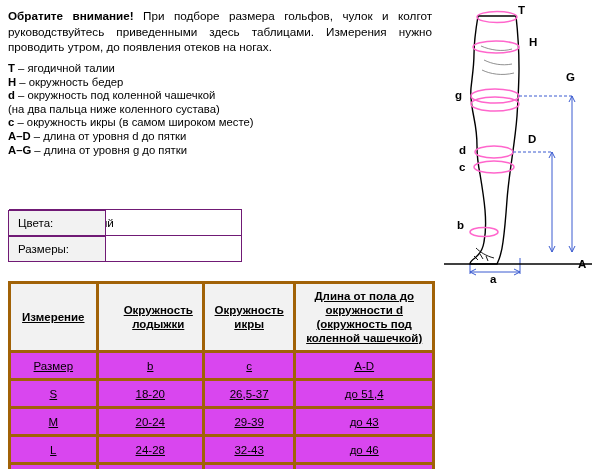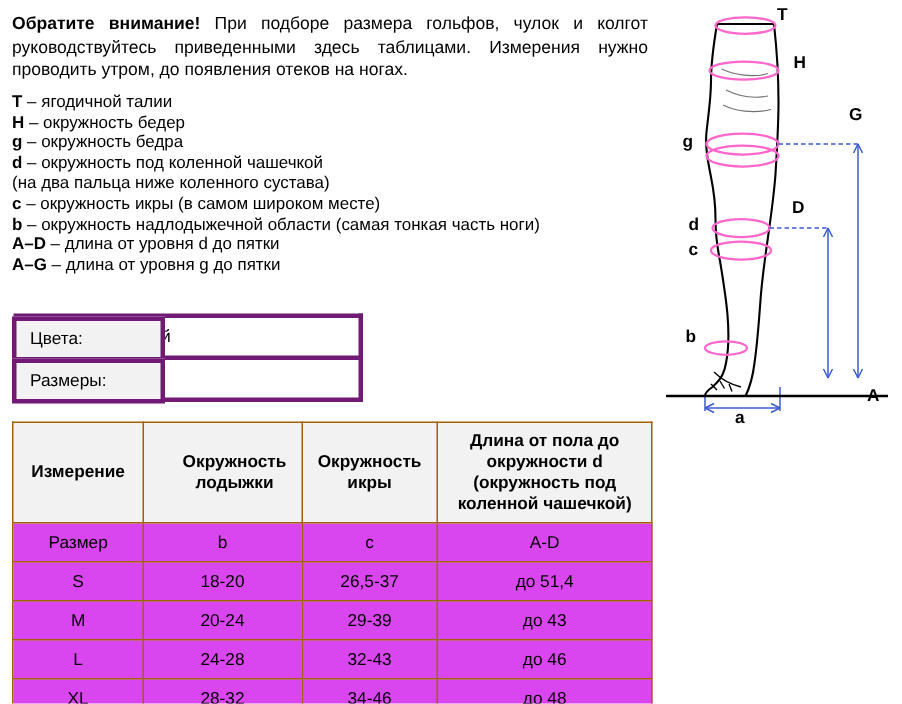--- a/index.html
+++ b/index.html
@@ -49,21 +49,21 @@
   
   .cs-table {
     position: absolute;
     left: 8px;
     top: 209px;
     border-collapse: collapse;
     width: 234px;
     font-size: 11.7px;
   }
   .cs-table td {
-    border: 3px solid #701a75;
+    border: 1px solid #701a75;
     padding: 6px 9px;
     background: #f2f2f2;
     vertical-align: middle;
   }
   .cs-table td.lbl {
     width: 78px;
     font-weight: normal;
   }
   .cs-table td.val {
     background: #ffffff;
@@ -73,23 +73,24 @@
   
   .main-table {
     position: absolute;
     left: 8px;
     top: 281px;
     width: 427px;
     border-collapse: collapse;
     font-size: 11.5px;
   }
   .main-table th, .main-table td {
-    border: 1px solid #a16207;
+    border: 3px solid #a16207;
     text-align: center;
     vertical-align: middle;
+    text-decoration: underline;
   }
   .main-table th {
     background: #f2f2f2;
     font-weight: bold;
     padding: 5px 4px;
     line-height: 14px;
   }
   .main-table td {
     background: #d946ef;
     padding: 4px 4px;
@@ -122,25 +123,23 @@
 
 <div id="page">
 
   <div class="intro">
     <b>Обратите внимание!</b><span> При подборе размера гольфов, чулок и колгот руководствуйтесь приведенными здесь таблицами. Измерения нужно проводить утром, до появления отеков на ногах.</span>
   </div>
 
   <div class="legend">
     <div><span class="k">T</span><span> – ягодичной талии</span></div>
     <div><span class="k">H</span><span> – окружность бедер</span></div>
-    <div><span class="k">g</span><span> – окружность бедра</span></div>
     <div><span class="k">d</span><span> – окружность под коленной чашечкой</span></div>
     <div><span class="k"></span><span>(на два пальца ниже коленного сустава)</span></div>
     <div><span class="k">c</span><span> – окружность икры (в самом широком месте)</span></div>
-    <div><span class="k">b</span><span> – окружность надлодыжечной области (самая тонкая часть ноги)</span></div>
     <div><span class="k">A–D</span><span> – длина от уровня d до пятки</span></div>
     <div><span class="k">A–G</span><span> – длина от уровня g до пятки</span></div>
   </div>
 
   <table class="cs-table">
     <tbody>
         <tr>
       <td class="lbl">Цвета:</td>
       <td class="val">черный, бежевый</td>
     </tr>

